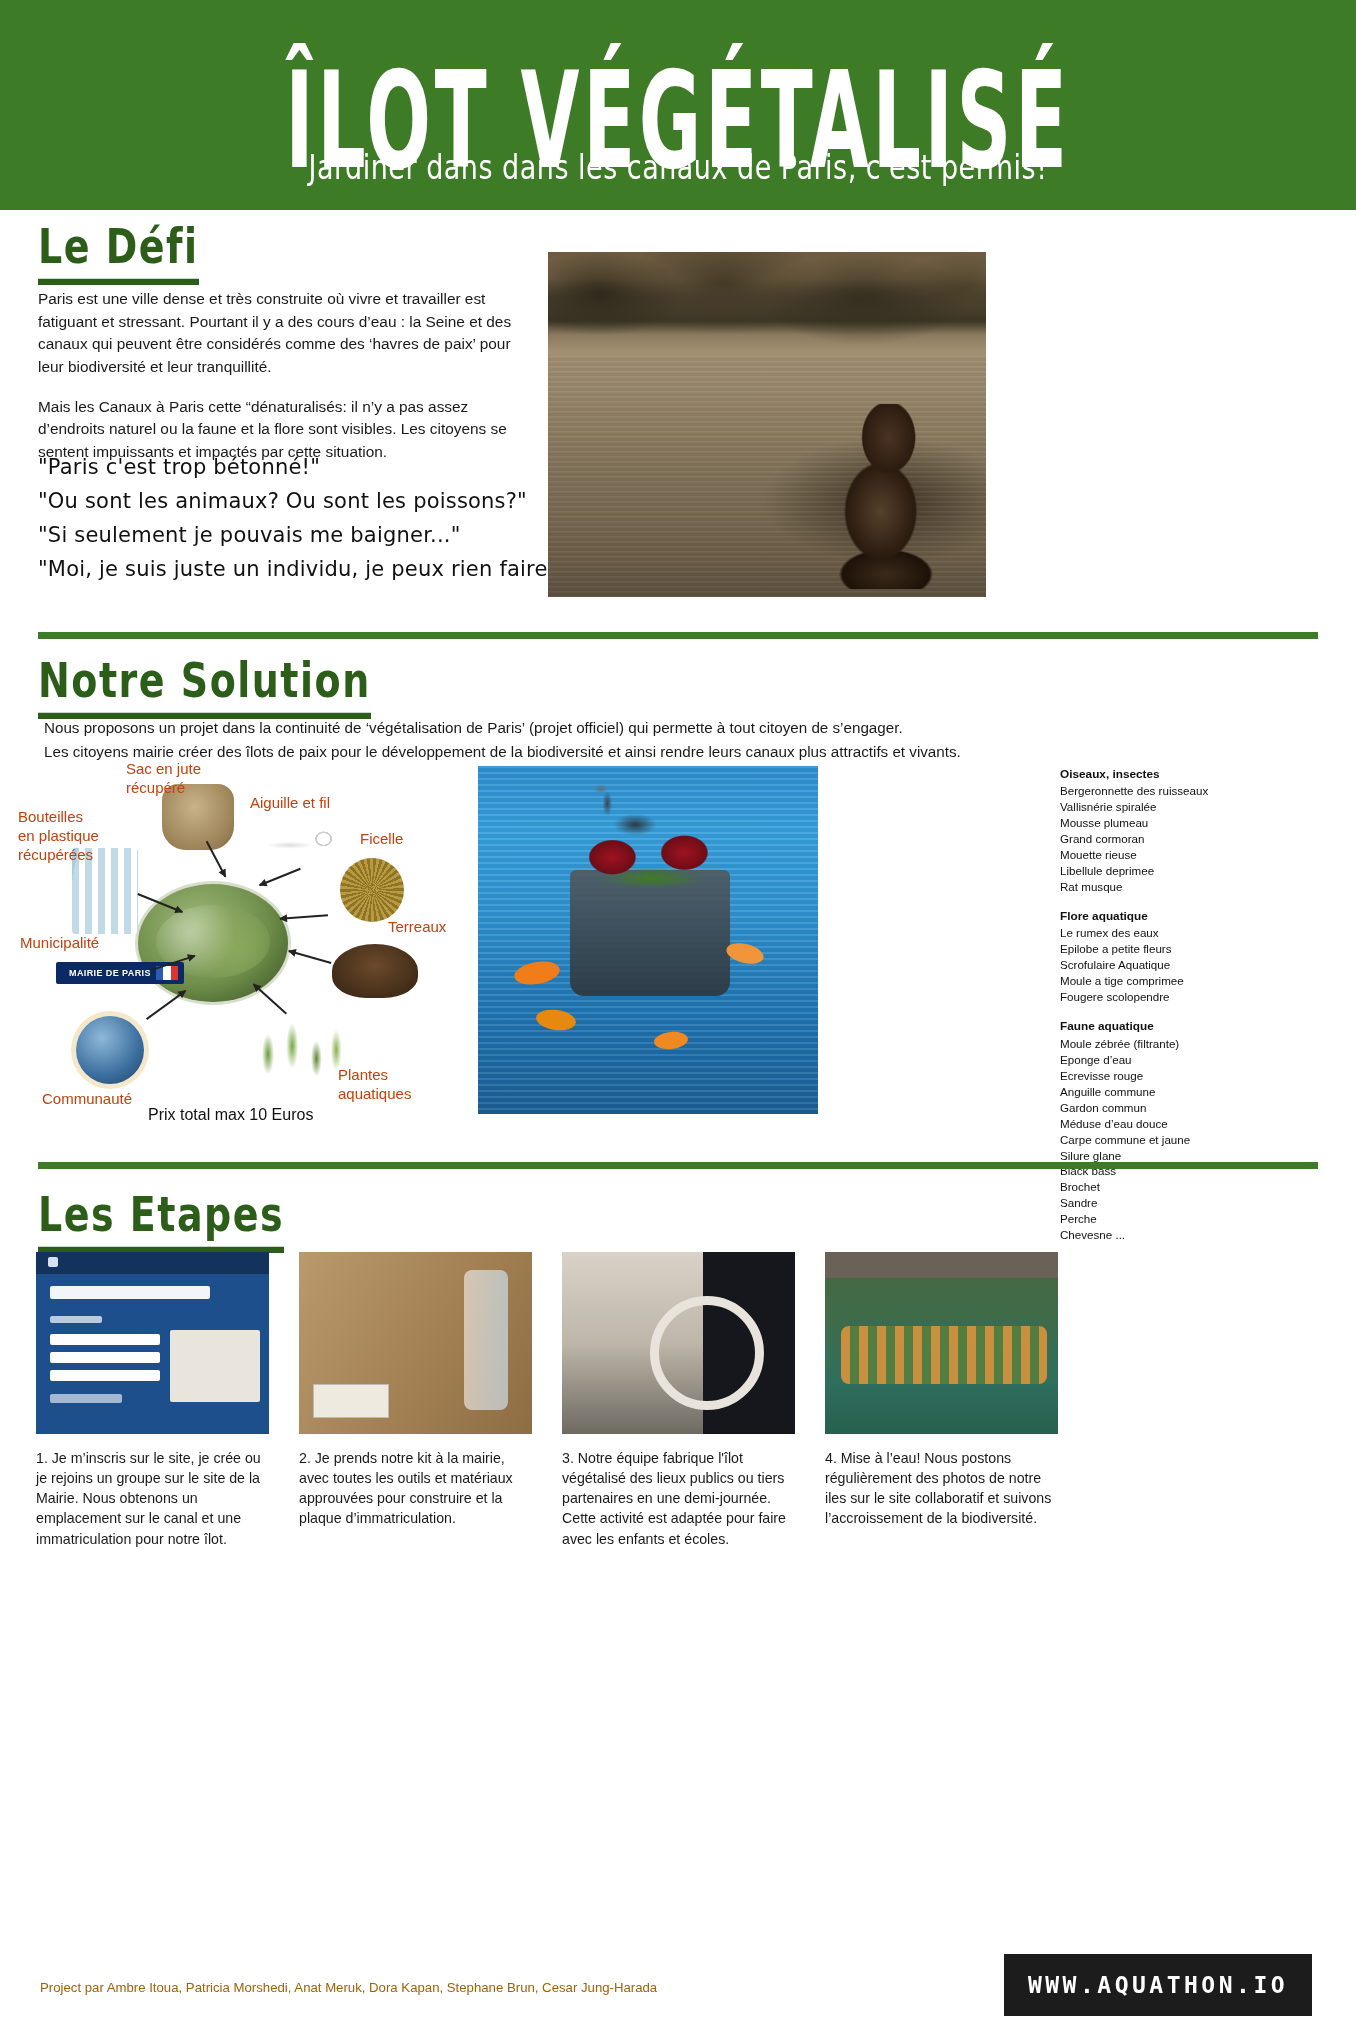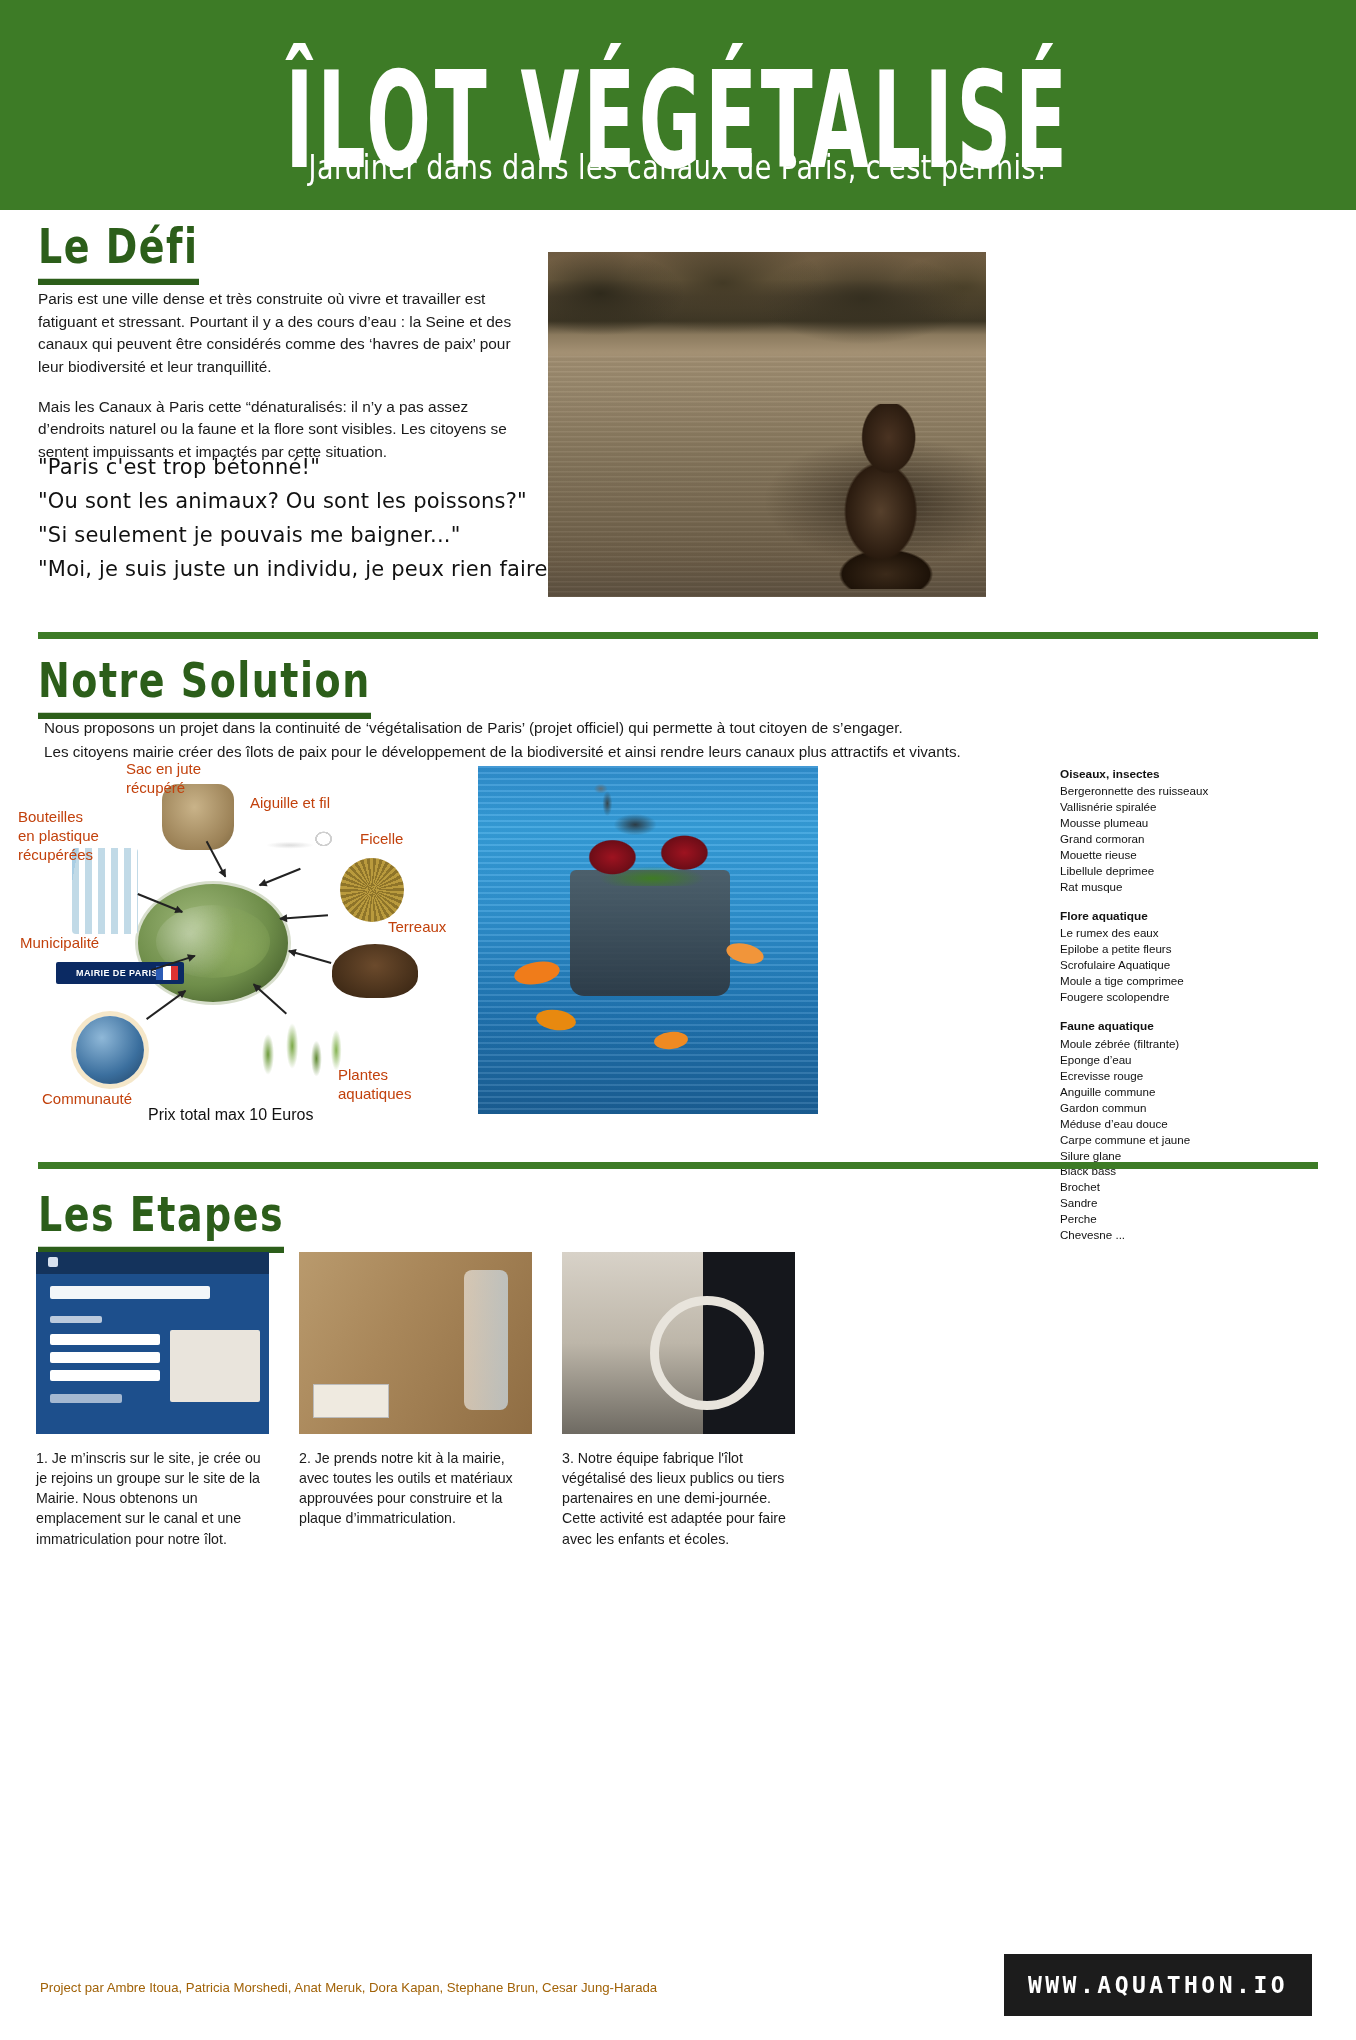--- a/index.html
+++ b/index.html
@@ -188,21 +188,21 @@
   .obj-globe{
     left:66px; top:250px; width:68px; height:68px; border-radius:50%;
     background:
       radial-gradient(circle at 38% 32%, #8fb8d8, #3b6f9e 60%, #274d72 90%);
     box-shadow:0 0 0 5px rgba(220,170,60,.28);
   }
   .obj-mairie{
     left:46px; top:196px; width:128px; height:22px;
     background:#0b2a63; border-radius:2px;
     color:#fff; font-size:9px; letter-spacing:.4px;
-    display:flex; align-items:center; padding-left:20px;
+    display:flex; align-items:center; padding-left:13px;
     font-weight:700;
   }
   .obj-mairie::after{
     content:""; position:absolute; right:6px; top:4px; width:22px; height:14px;
     background:linear-gradient(90deg,#2b5bb5 0 33%, #ffffff 33% 66%, #d33 66%);
   }
   .arrow { position:absolute; height:2px; background:#222; }
   .arrow::after{
     content:""; position:absolute; right:-1px; top:-3px;
     border-left:8px solid #222; border-top:4px solid transparent; border-bottom:4px solid transparent;
@@ -475,20 +475,26 @@
       <div class="step-txt">2. Je prends notre kit à la mairie, avec toutes les outils et matériaux approuvées pour construire et la plaque d’immatriculation.</div>
     </div>
 
     <div class="step">
       <div class="step-img s3">
         <div style="position:absolute; right:0; top:0; width:92px; height:182px; background:#15171c;"></div>
       </div>
       <div class="step-txt">3. Notre équipe fabrique l'îlot végétalisé des lieux publics ou tiers partenaires en une demi-journée. Cette activité est adaptée pour faire avec les enfants et écoles.</div>
     </div>
 
+    <div class="step">
+      <div class="step-img s4">
+        <div style="position:absolute; left:0; right:0; top:0; height:26px; background:#6b6257;"></div>
+      </div>
+      <div class="step-txt">4. Mise à l’eau! Nous postons régulièrement des photos de notre iles sur le site collaboratif et suivons l’accroissement de la biodiversité.</div>
+    </div>
 
   </div>
 </div>
 
 <div class="footer">
   <div class="credits">Project par Ambre Itoua, Patricia Morshedi, Anat Meruk, Dora Kapan, Stephane Brun, Cesar Jung-Harada</div>
   <div class="aqbadge">WWW.AQUATHON.IO</div>
 </div>
 
 </body></html>

